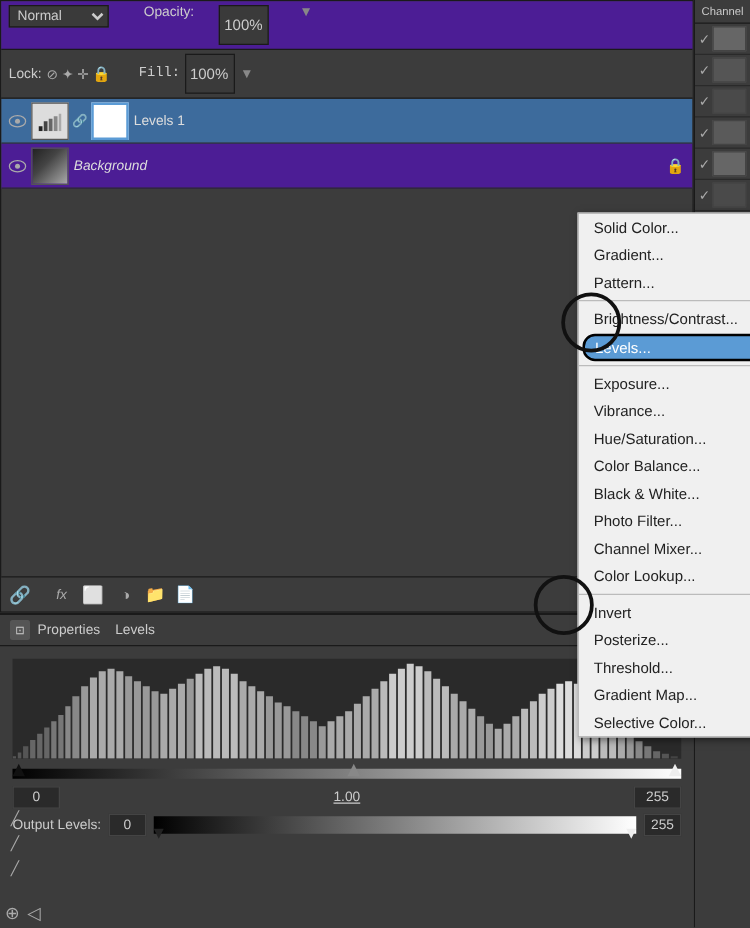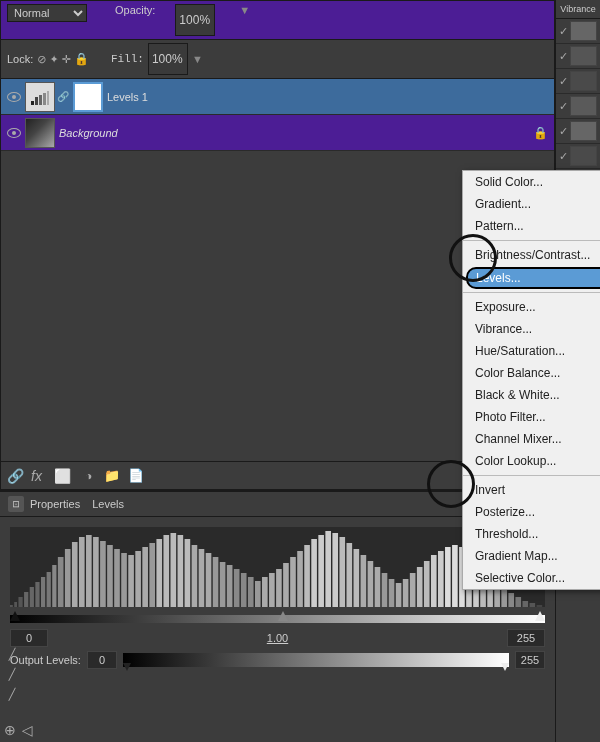--- a/index.html
+++ b/index.html
@@ -194,23 +194,24 @@
       width: 18px;
       height: 18px;
       color: #aaa;
       font-size: 12px;
       display: flex;
       align-items: center;
       justify-content: center;
     }
 
     .fx-label {
-      font-size: 14px;
+      font-size: 11px;
       color: #aaa;
       font-style: italic;
+      margin-left: 14px;
     }
 
     
     .actions-panel {
       position: absolute;
       right: 0;
       top: 0;
       width: 45px;
       height: 742px;
       background: #3c3c3c;
@@ -590,21 +591,21 @@
     <span class="fx-label">fx</span>
     <span class="bottom-bar-icon" style="font-size:14px; margin-left:6px;">⬜</span>
     <span class="bottom-bar-icon" style="margin-left:2px;">◑</span>
     <span class="bottom-bar-icon" style="font-size:13px;">📁</span>
     <span class="bottom-bar-icon" style="font-size:13px;">📄</span>
     <span class="bottom-bar-icon" style="font-size:13px; margin-left:auto;">🗑</span>
   </div>
 </div>
 
 <div class="actions-panel">
-  <div class="actions-header">Vibrance</div>
+  <div class="actions-header">Channel</div>
   <div class="actions-rows">
 
     <div class="action-row">
       <span class="check-mark">✓</span>
       <div class="action-thumb" style="background:#666;"></div>
     </div>
     <div class="action-row">
       <span class="check-mark">✓</span>
       <div class="action-thumb" style="background:#555;"></div>
     </div>

